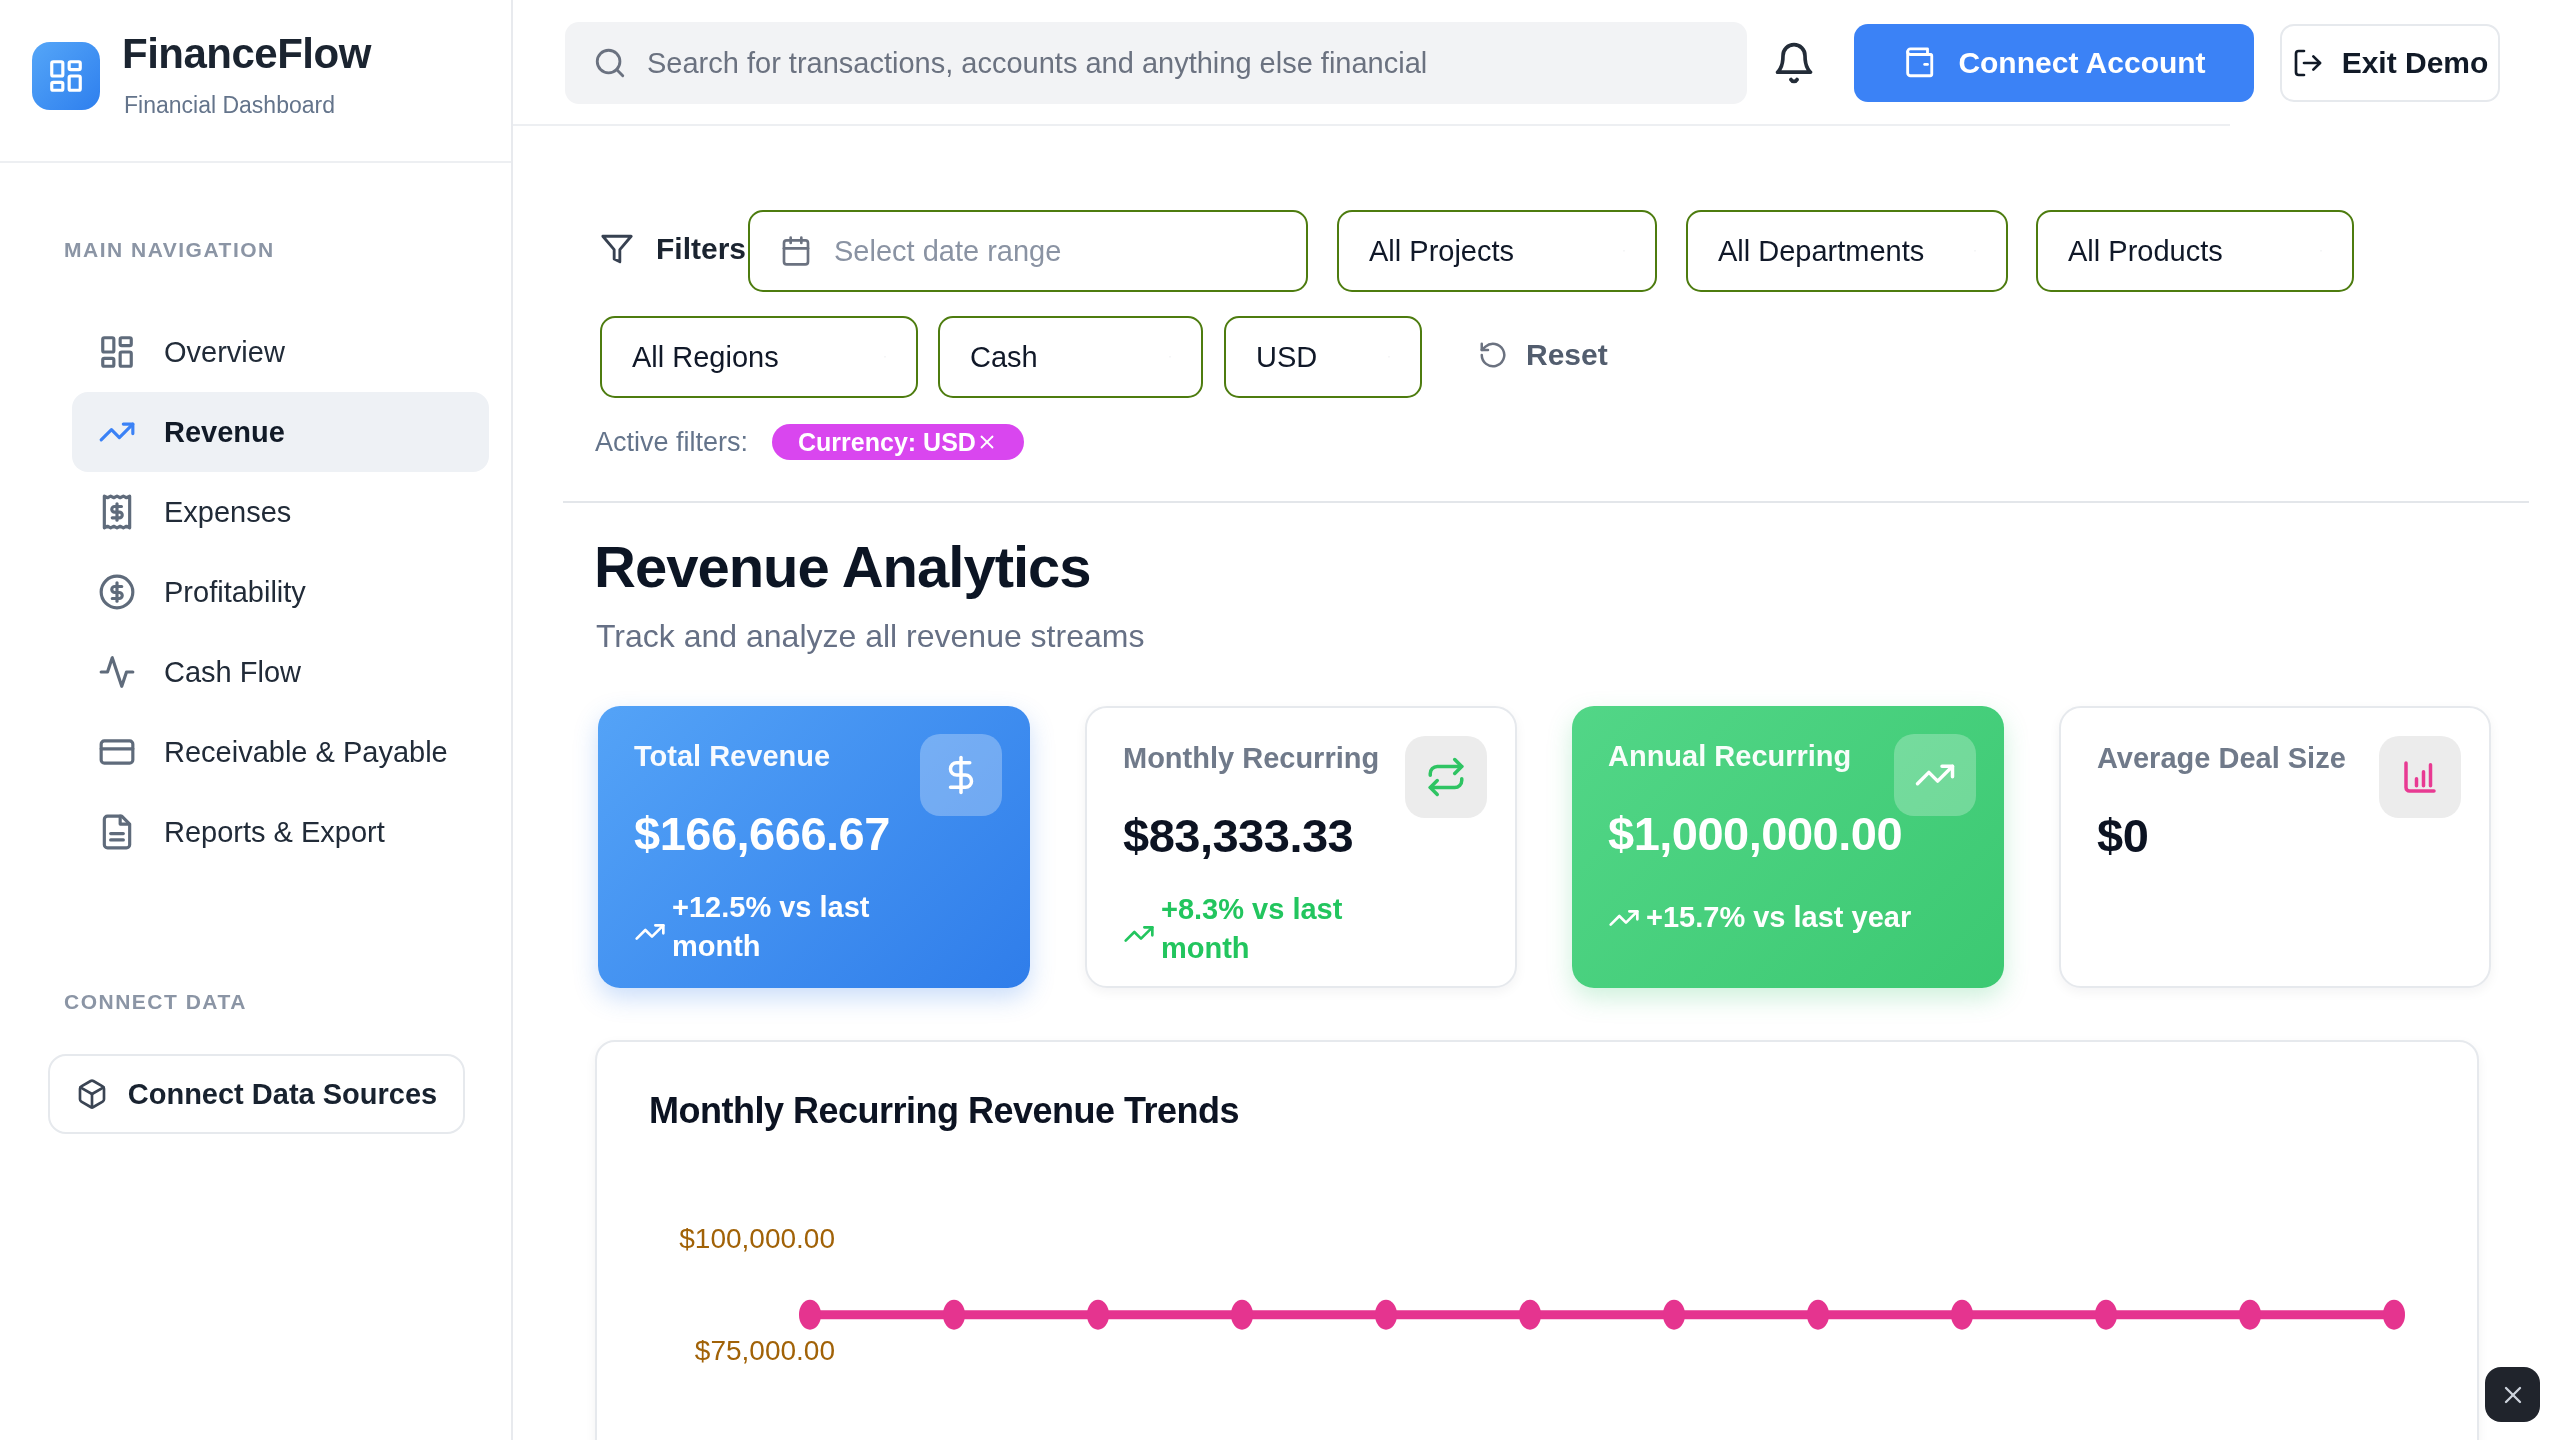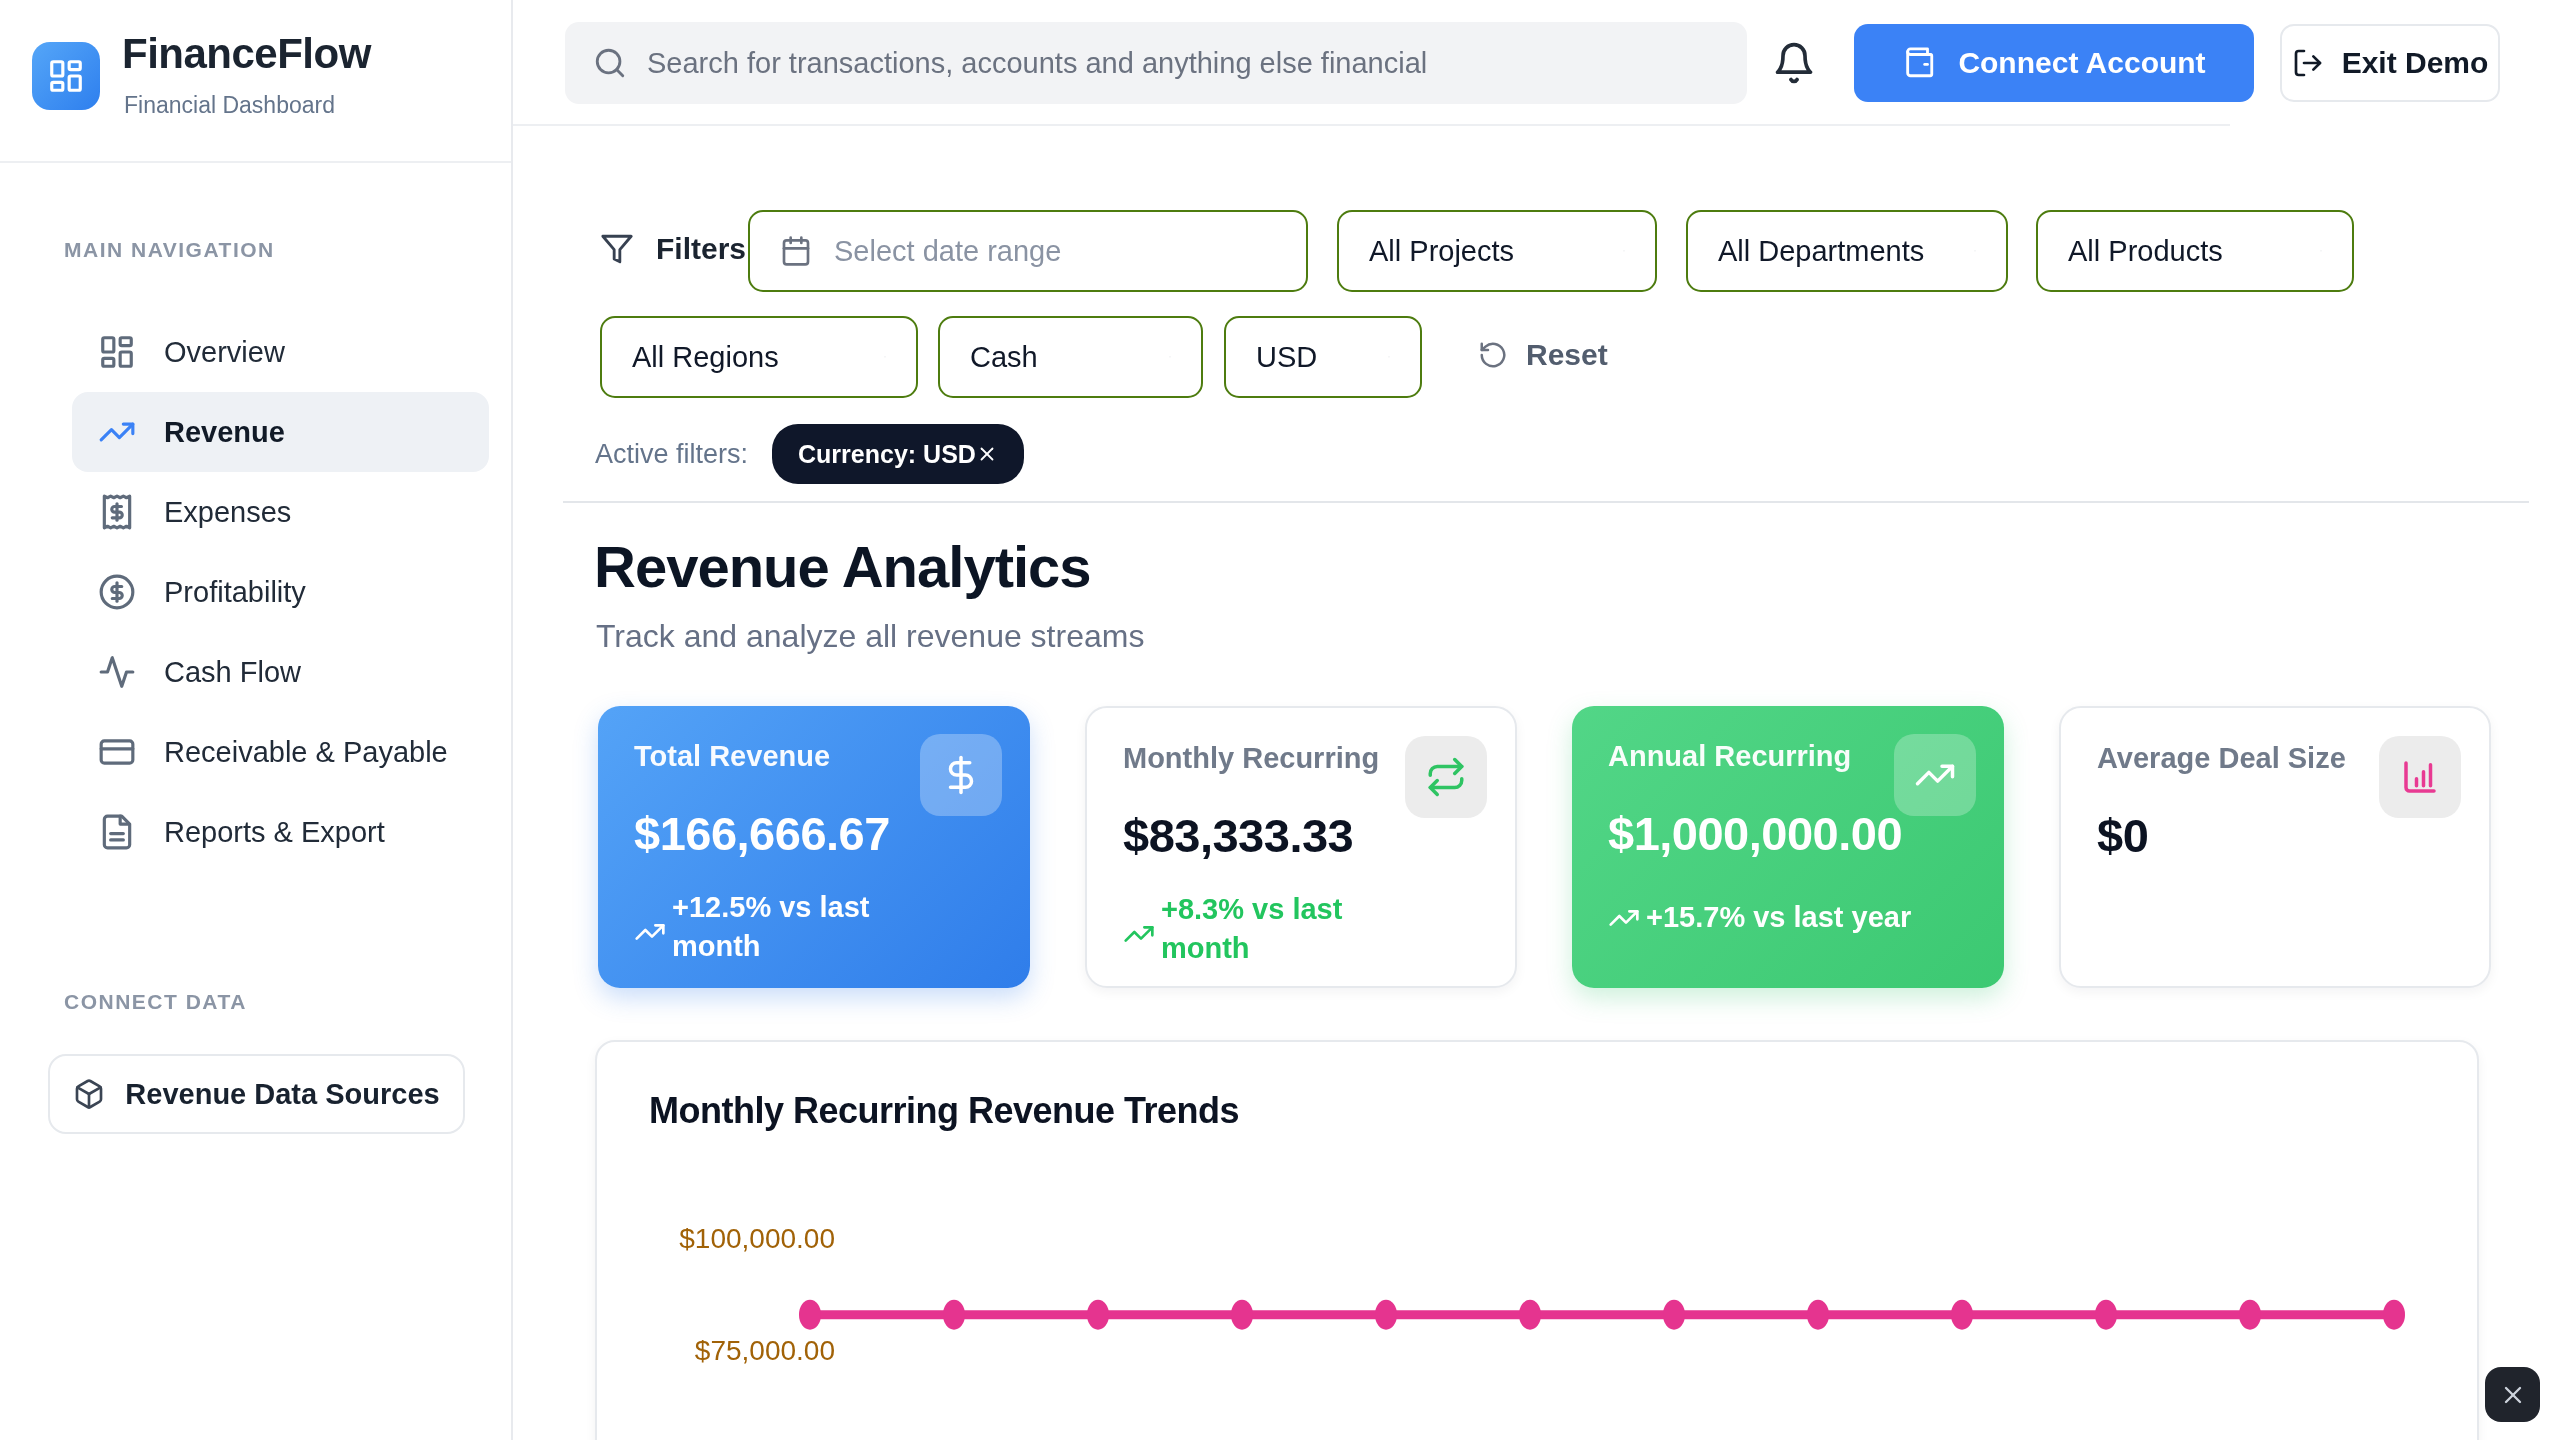--- a/index.html
+++ b/index.html
@@ -61,21 +61,21 @@
   .dd-products { left:2036px; top:210px; width:318px; }
   .dd-regions { left:600px; top:316px; width:318px; }
   .dd-cash { left:938px; top:316px; width:265px;text-align:center; }
   .dd-currency { left:1224px; top:316px; width:198px; }
   .reset-btn { position:absolute; left:1478px; top:338px; display:flex; align-items:center; gap:18px; cursor:pointer; background:none; border:none; font-family:inherit; }
   .reset-btn .nicon { width:30px; height:30px; color:#6b7280; display:flex; }
   .reset-btn span { font-size:30px; font-weight:600; color:#525d6e; }
 
   .active-filters { position:absolute; left:595px; top:424px; display:flex; align-items:center; gap:24px; }
   .active-filters .af-label { font-size:27px; color:#64748b; }
-  .chip { height:60px; border-radius:26px; background:#0f172a; display:flex; align-items:center; padding:0 26px; cursor:pointer; }
+  .chip { height:36px; border-radius:26px; background:#d946ef; display:flex; align-items:center; padding:0 26px; cursor:pointer; }
   .chip span { color:#fff; font-size:25px; font-weight:700; }
   .chip .nicon { width:22px; height:22px; color:#fff; display:flex; }
 
   .divider { position:absolute; left:563px; top:501px; width:1966px; height:2px; background:#e3e6ea; }
 
   
   .page-title { position:absolute; left:594px; top:533px; font-size:58px; font-weight:800; letter-spacing:-1px; color:#0c1524; }
   .page-sub { position:absolute; left:596px; top:618px; font-size:32px; color:#667085; }
 
   
@@ -210,21 +210,21 @@
 
   <div class="nav-section-title" style="top:990px;">CONNECT DATA</div>
   <div class="connect-btn">
     <span class="nicon">
         <svg class="ic" width="32" height="32" viewBox="0 0 24 24">
           <path d="M21 8a2 2 0 0 0-1-1.73l-7-4a2 2 0 0 0-2 0l-7 4A2 2 0 0 0 3 8v8a2 2 0 0 0 1 1.73l7 4a2 2 0 0 0 2 0l7-4A2 2 0 0 0 21 16Z"></path>
           <path d="m3.3 7 8.7 5 8.7-5"></path>
           <path d="M12 22V12"></path>
         </svg>
       </span>
-    <span>Revenue Data Sources</span>
+    <span>Connect Data Sources</span>
   </div>
 </div>
 
 <div class="header">
   <div class="search-box">
     <span class="sicon">
         <svg class="ic" width="34" height="34" viewBox="0 0 24 24">
           <circle cx="11" cy="11" r="8"></circle>
           <line x1="21" y1="21" x2="16.65" y2="16.65"></line>
         </svg>

